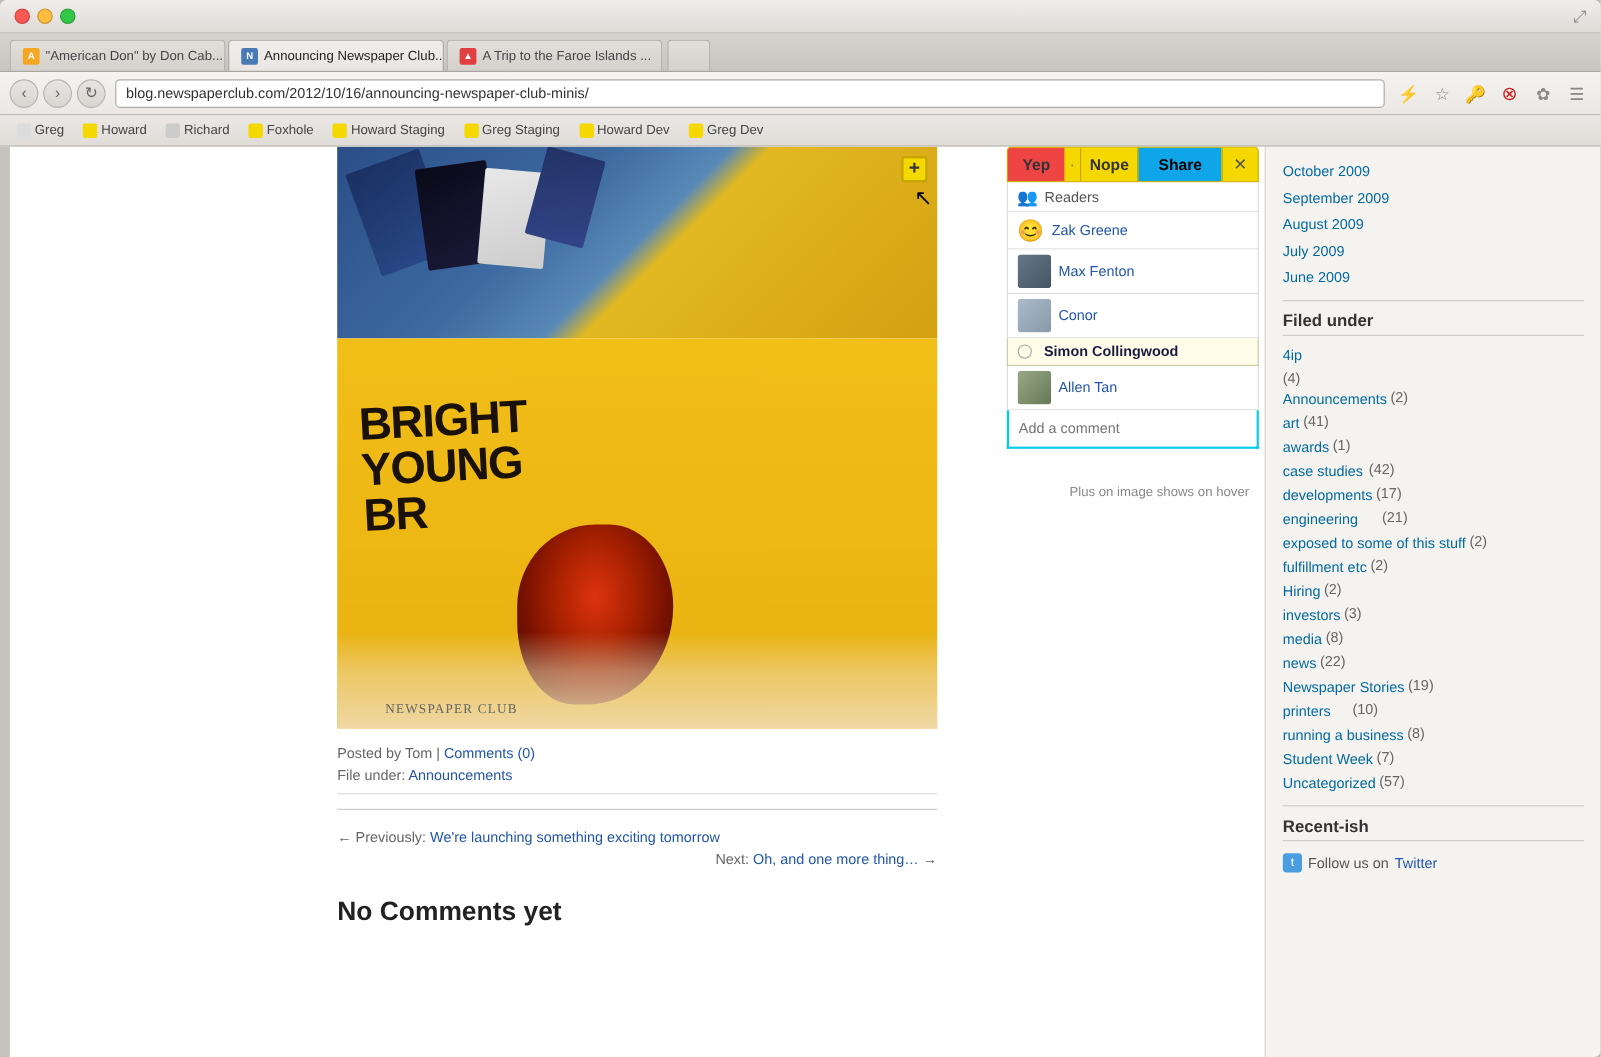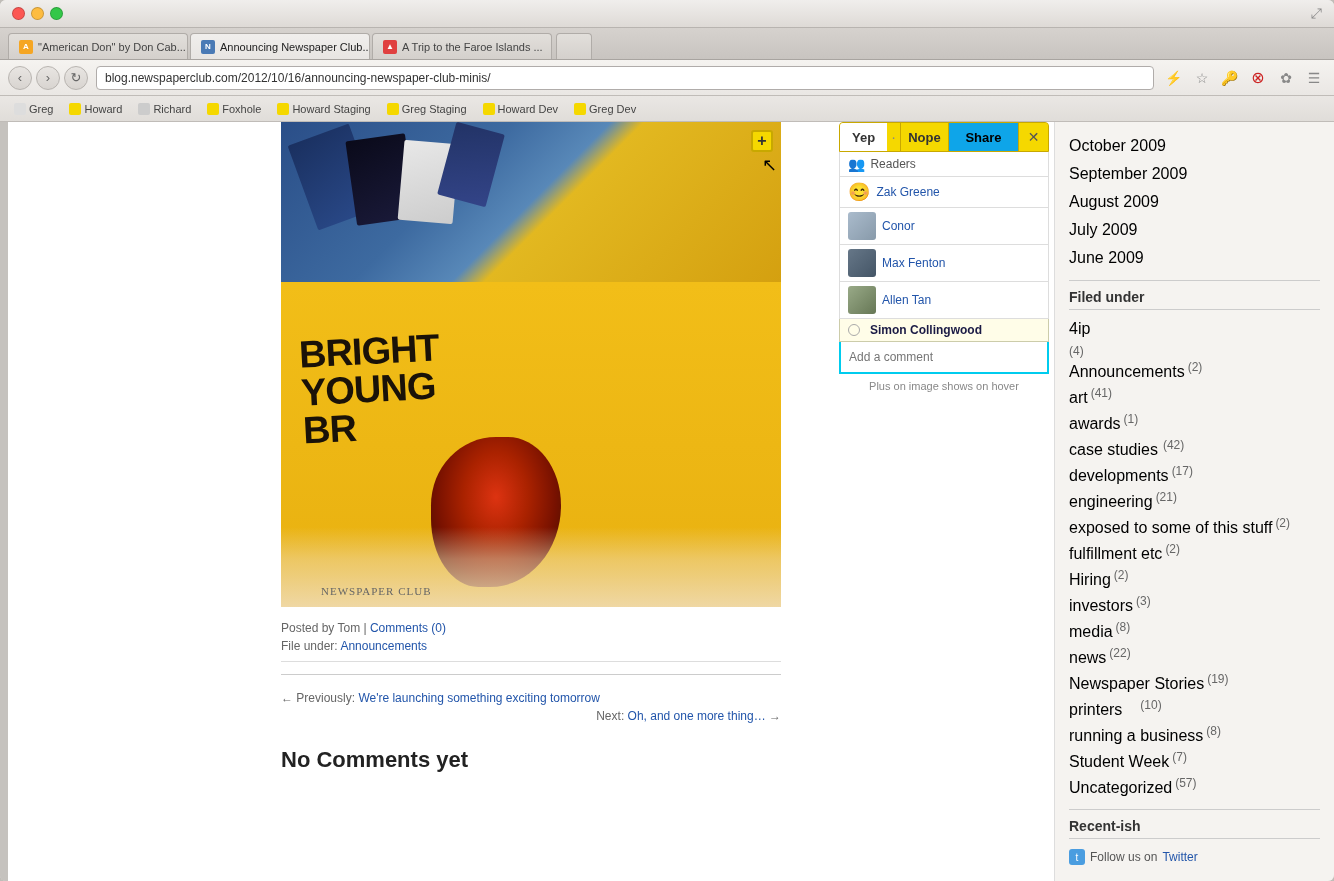--- a/index.html
+++ b/index.html
@@ -294,23 +294,23 @@
       font-size: 14px;
       font-weight: bold;
       color: #333;
       border-bottom: 1px solid #ccc;
       padding-bottom: 4px;
       margin-bottom: 6px;
     }
 
     .sidebar-link {
       display: block;
-      color: #000000;
+      color: #0369a1;
       text-decoration: none;
-      font-size: 16px;
+      font-size: 12px;
       padding: 2px 0;
       line-height: 1.5;
     }
 
     .sidebar-count {
       color: #666;
       font-size: 12px;
     }
 
     .yep-nope-bar {
@@ -328,21 +328,21 @@
       display: flex;
       align-items: center;
       justify-content: center;
       font-size: 13px;
       font-weight: 600;
       color: #333;
       cursor: pointer;
       height: 100%;
     }
 
-    .yep-btn { background: #ffffff; }
+    .yep-btn { background: #ef4444; }
     .nope-btn { background: #f5d800; border-left: 1px solid #c8a800; }
 
     .share-btn {
       display: flex;
       align-items: center;
       justify-content: center;
       width: 70px;
       height: 100%;
       background: #0ea5e9;
       border-left: 1px solid #c8a800;
@@ -430,21 +430,22 @@
       outline: none;
       padding: 0 8px;
       font-size: 12px;
       color: #888;
     }
 
     .annotation-text {
       font-size: 11px;
       color: #888;
       padding: 6px 8px;
-      text-align: center;
+      text-align: right;
+      margin-top: 24px;
     }
 
     .main-container {
       display: flex;
       flex: 1;
       overflow: hidden;
       position: relative;
     }
 
     .bright-young {
@@ -634,21 +635,21 @@
               <span class="sidebar-count"> (1)</span>
             </div>
             <div style="display: flex; gap: 5px; padding: 1px 0px;">
               <a href="#" class="sidebar-link" style="display: inline; padding: 0px;">case studies</a>
               <span class="sidebar-count"> (42)</span>
             </div>
             <div style="display: flex; gap: 3px; padding: 1px 0px;">
               <a href="#" class="sidebar-link" style="display: inline; padding: 0px;">developments</a>
               <span class="sidebar-count"> (17)</span>
             </div>
-            <div style="display: flex; gap: 3px; padding: 1px 0px;">
+            <div style="display: flex; gap: 20px; padding: 1px 0px;">
               <a href="#" class="sidebar-link" style="display: inline; padding: 0px;">engineering</a>
               <span class="sidebar-count"> (21)</span>
             </div>
             <div style="display: flex; gap: 3px; padding: 1px 0px;">
               <a href="#" class="sidebar-link" style="display: inline; padding: 0px;">exposed to some of this stuff</a>
               <span class="sidebar-count"> (2)</span>
             </div>
             <div style="display: flex; gap: 3px; padding: 1px 0px;">
               <a href="#" class="sidebar-link" style="display: inline; padding: 0px;">fulfillment etc</a>
               <span class="sidebar-count"> (2)</span>
@@ -722,45 +723,45 @@
           <span>Readers</span>
         </div>
 
 
         <div class="user-row">
           <div class="emoji-icon">😊</div>
           <span class="user-name">Zak Greene</span>
         </div>
 
         <div class="user-row">
+          <div class="user-avatar" style="background:#556677;">
+            <div style="width:28px;height:28px;background:linear-gradient(135deg,#667788,#445566);"></div>
+          </div>
+          <span class="user-name">Max Fenton</span>
+        </div>
+
+        <div class="user-row">
           <div class="user-avatar" style="background:#998877;">
             <div style="width:28px;height:28px;background:linear-gradient(135deg,#aabbcc,#889aaa);"></div>
           </div>
           <span class="user-name">Conor</span>
         </div>
 
-        <div class="user-row">
-          <div class="user-avatar" style="background:#556677;">
-            <div style="width:28px;height:28px;background:linear-gradient(135deg,#667788,#445566);"></div>
-          </div>
-          <span class="user-name">Max Fenton</span>
+        <div class="user-row" style="background:#fffde8; border: 1px solid #ccccaa; border-top:none;">
+          <div style="width:12px; height:12px; border:1px solid #aaa; border-radius:50%; margin-right:4px; flex-shrink:0;"></div>
+          <span class="user-name" style="font-weight:600; color:#1a1a44;">Simon Collingwood</span>
         </div>
 
         <div class="user-row">
           <div class="user-avatar" style="background:#778866;">
             <div style="width:28px;height:28px;background:linear-gradient(135deg,#99aa88,#667755);"></div>
           </div>
           <span class="user-name">Allen Tan</span>
         </div>
 
-        <div class="user-row" style="background:#fffde8; border: 1px solid #ccccaa; border-top:none;">
-          <div style="width:12px; height:12px; border:1px solid #aaa; border-radius:50%; margin-right:4px; flex-shrink:0;"></div>
-          <span class="user-name" style="font-weight:600; color:#1a1a44;">Simon Collingwood</span>
-        </div>
-
         <div class="comment-input-row">
           <input type="text" class="comment-input" placeholder="Add a comment" style="">
         </div>
 
         <div class="annotation-text">Plus on image shows on hover</div>
       </div>
     </div>
   </div>
 </div>
 

